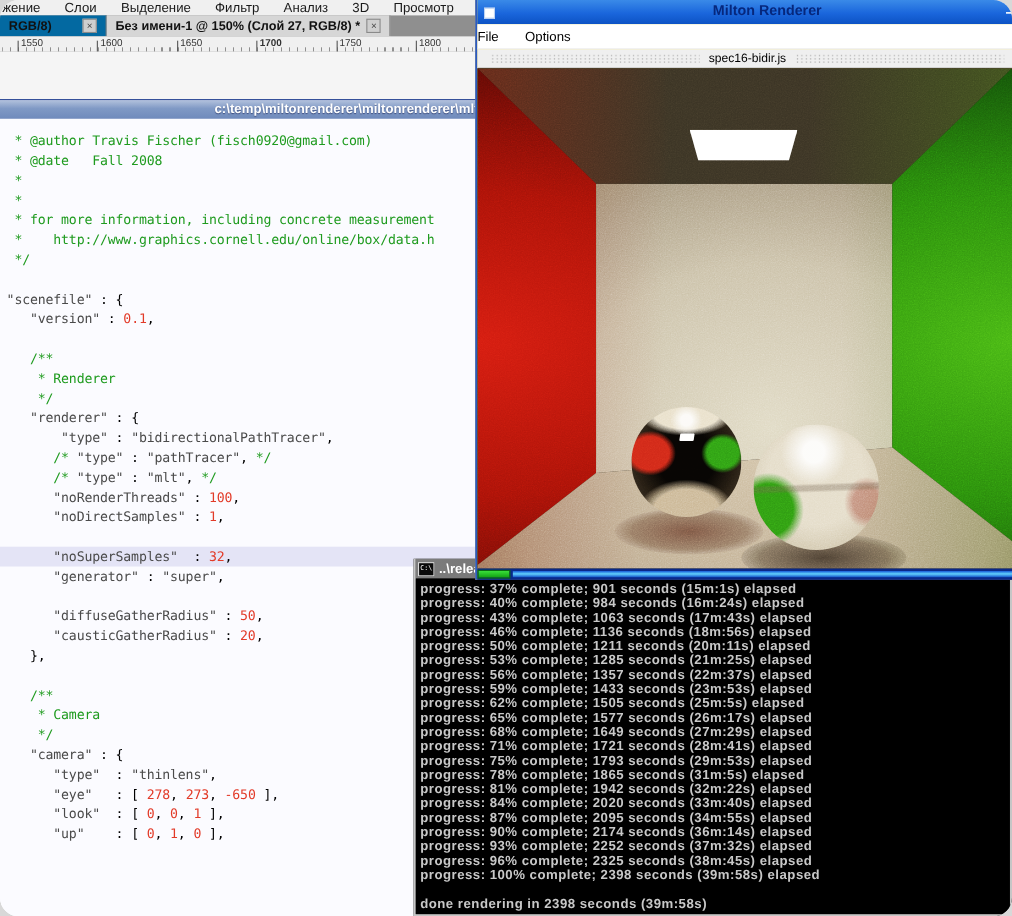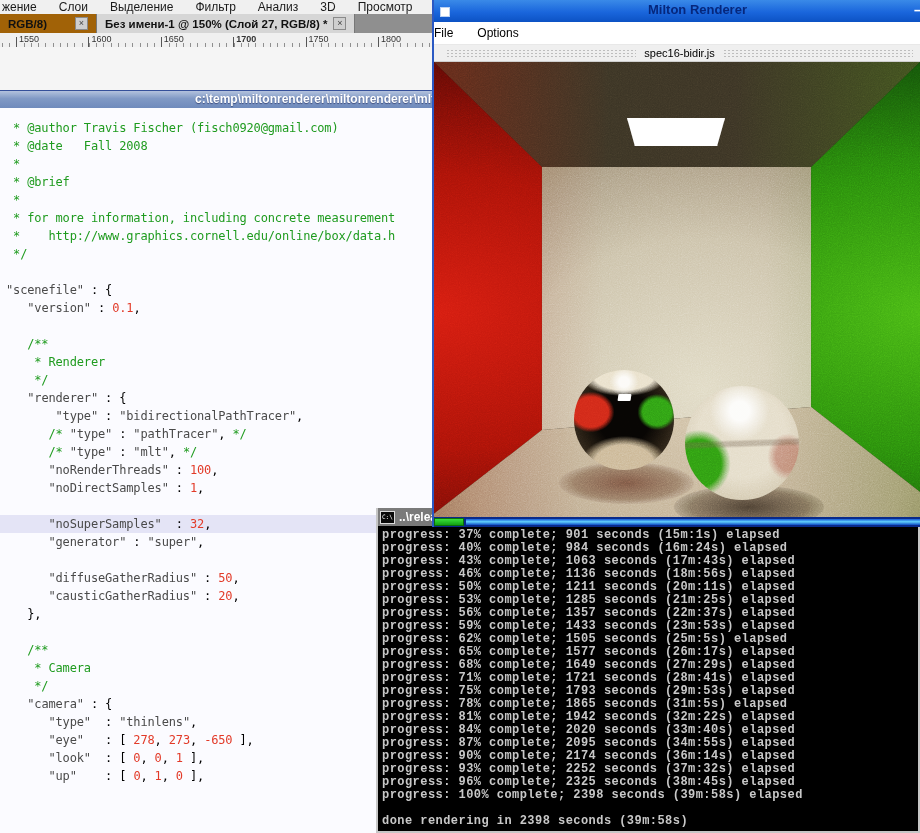--- a/index.html
+++ b/index.html
@@ -1,29 +1,29 @@
 <!DOCTYPE html>
 <html><head>
 <meta charset="utf-8">
 <style>
   html,body{margin:0;padding:0;background:#d8d8d8;}
   #root{position:relative;width:920px;height:833px;overflow:hidden;
-        font-family:"Liberation Sans",sans-serif;background:#f2f2f2;}
+        font-family:"Liberation Sans",sans-serif;background:#f2f2f2;border-radius:17px;}
 
   
   #ps{position:absolute;left:0;top:0;width:920px;height:107px;}
   #ps-menubar{position:absolute;left:0;top:0;width:920px;height:14px;background:#f0f0f0;
               display:flex;align-items:center;gap:22px;padding-left:2px;
               font-size:12px;color:#1a1a1a;white-space:nowrap;}
   #ps-menubar span{cursor:default;}
   #ps-tabbar{position:absolute;left:0;top:14px;width:920px;height:19px;background:#8f8f8f;
              border-bottom:1px solid #6f6f6f;display:flex;align-items:stretch;}
   .ps-tab{display:flex;align-items:center;gap:6px;padding:0 8px;font-size:11.5px;font-weight:bold;
           color:#111;border-right:1px solid #777;white-space:nowrap;}
-  .ps-tab.inactive{background:#a16207;gap:28px;}
+  .ps-tab.inactive{background:#0369a1;gap:28px;}
   .ps-tab.active{background:#d6d6d6;}
   .tabx{display:inline-flex;align-items:center;justify-content:center;width:11px;height:11px;
         background:#cfcfcf;border:1px solid #8a8a8a;font-size:9px;font-weight:normal;color:#444;line-height:1;}
   #ruler{position:absolute;left:0;top:33px;width:920px;height:14px;background:#f0f0f0;
          border-bottom:1px solid #9a9a9a;
          background-image:repeating-linear-gradient(90deg,#8f8f8f 0 1px,transparent 1px 7.24px);
          background-size:100% 4px;background-position:2px 100%;background-repeat:no-repeat;}
   .ruler-label{position:absolute;top:1px;font-size:9px;color:#333;}
   .ruler-major{position:absolute;bottom:0;width:1px;height:10px;background:#555;}
   #canvas{position:absolute;left:0;top:47px;width:920px;height:60px;background:#f5f5f5;}
@@ -51,21 +51,21 @@
            background:#000;border:2px solid #c6c6c6;border-top:none;box-sizing:border-box;}
   #console-title{position:absolute;left:0;top:0;width:100%;height:19px;
       background:linear-gradient(90deg,#7d7d7d,#4a4a4a);border-bottom:1px solid #000;
       display:flex;align-items:center;gap:4px;padding-left:2px;box-sizing:border-box;cursor:default;}
   #console-icon{display:inline-flex;align-items:flex-start;justify-content:flex-start;
       width:15px;height:13px;background:#0a0a0a;border:1px solid #dcdcdc;box-sizing:border-box;
       color:#fff;font-size:6px;font-family:"DejaVu Sans Mono",monospace;padding:1px 0 0 1px;}
   #console-title-text{color:#fff;font-weight:bold;font-size:12px;white-space:nowrap;}
   #console-screen{position:absolute;left:0;top:19px;right:0;bottom:0;background:#000;
       padding:2px 0 0 4px;overflow:hidden;
-      font-family:Liberation Mono, monospace;font-size:12px;font-weight:bold;
+      font-family:Liberation Sans, sans-serif;font-size:12px;font-weight:bold;
       line-height:13px;letter-spacing:0.45px;color:#c8c8c8;white-space:pre;}
   .console-line{height:13px;}
 
   
   #milton{position:absolute;left:432px;top:0;width:529px;height:527px;z-index:30;
           border-left:2px solid #2b59c3;box-sizing:border-box;background:#fde047;}
   #m-title{position:absolute;left:0;top:0;width:100%;height:22px;
       background:linear-gradient(#3a8ae8,#1a66dc 55%,#0c52c4);cursor:default;}
   #m-icon{position:absolute;left:6px;top:7px;width:8px;height:8px;background:#fff;
       border:1px solid #bcd2f2;}
@@ -187,21 +187,20 @@
   </div>
 
   <div id="editor">
     <div id="editor-title">
       <span>c:\temp\miltonrenderer\miltonrenderer\mlt\src\exec\</span>
     </div>
     <div id="code">
         <div class="code-line"><span class="tok-c"> * @author Travis Fischer (fisch0920@gmail.com)</span></div>
         <div class="code-line"><span class="tok-c"> * @date   Fall 2008</span></div>
         <div class="code-line"><span class="tok-c"> *</span></div>
-        <div class="code-line"><span class="tok-c"> * @brief</span></div>
         <div class="code-line"><span class="tok-c"> *</span></div>
         <div class="code-line"><span class="tok-c"> * for more information, including concrete measurement</span></div>
         <div class="code-line"><span class="tok-c"> *    http://www.graphics.cornell.edu/online/box/data.h</span></div>
         <div class="code-line"><span class="tok-c"> */</span></div>
         <div class="code-line">&nbsp;</div>
         <div class="code-line"><span class="tok-s">"scenefile"</span><span class="tok-p"> : {</span></div>
         <div class="code-line"><span class="tok-p">   </span><span class="tok-s">"version"</span><span class="tok-p"> : </span><span class="tok-n">0.1</span><span class="tok-p">,</span></div>
         <div class="code-line">&nbsp;</div>
         <div class="code-line"><span class="tok-c">   /**</span></div>
         <div class="code-line"><span class="tok-c">    * Renderer</span></div>

